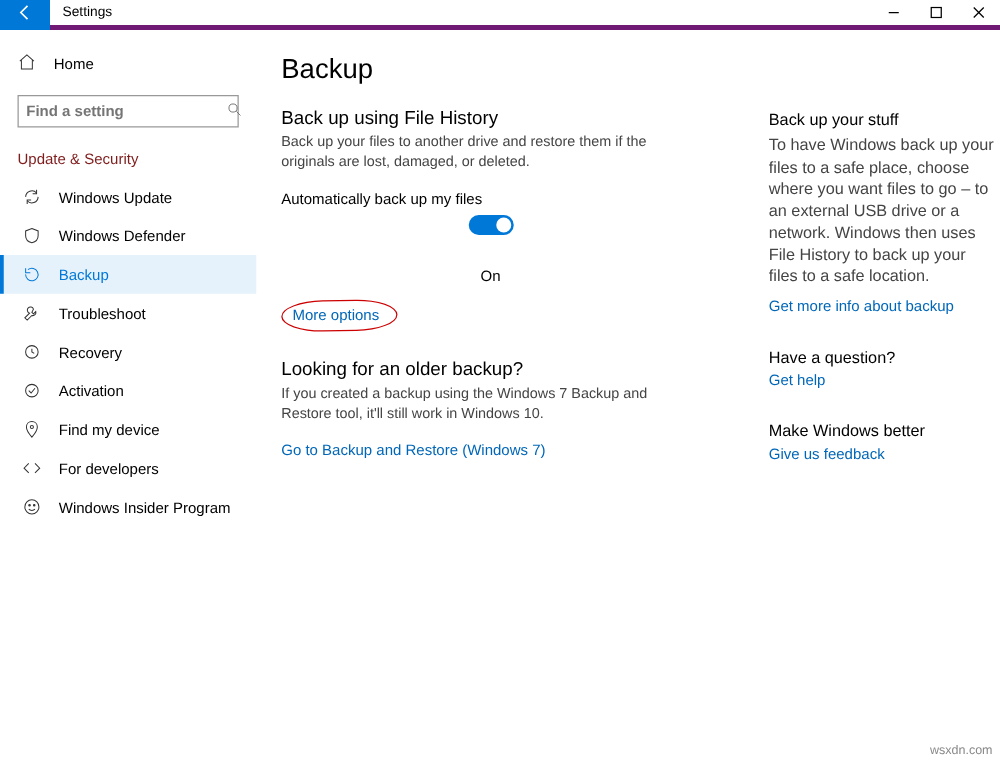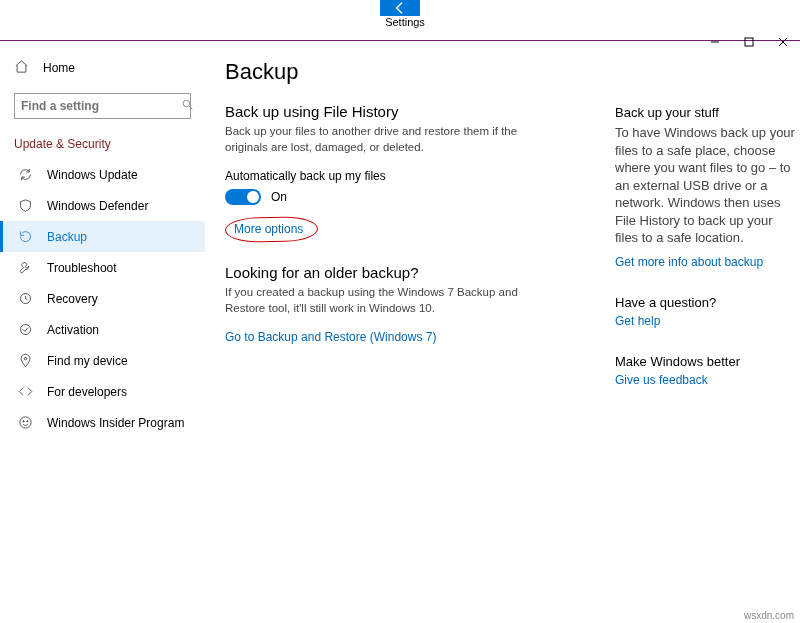--- a/index.html
+++ b/index.html
@@ -9,23 +9,22 @@
     background: #fff;
     color: #000;
     width: 800px;
     height: 623px;
     overflow: hidden;
     position: relative;
   }
   .titlebar {
     display: flex;
     align-items: center;
-    height: 41px;
-    border-bottom: 1px solid #701a75;
-    flex-direction: column;
+    height: 24px;
+    border-bottom: 4px solid #701a75;
   }
   .back-btn {
     width: 40px; height: 28px;
     background: #0078d7;
     display: flex; align-items: center; justify-content: center;
     color: #fff;
   }
   .title-text { padding-left: 10px; font-size: 11px; }
   .win-controls { margin-left: auto; display: flex; }
   .win-ctrl { width: 34px; height: 28px; display:flex; align-items:center; justify-content:center; font-size:12px; }
@@ -76,21 +75,21 @@
     flex:1;
     padding: 18px 20px 0 20px;
     display:flex;
   }
   .center-col { width: 335px; }
   .right-col { margin-left: 55px; width: 180px; padding-top: 46px; }
   h1 { font-size:22px; font-weight:400; margin-bottom:18px; }
   h2 { font-size:15px; font-weight:400; margin-bottom:4px; }
   .desc { font-size:11.5px; color:#444; line-height:1.35; margin-bottom:14px; }
   .field-label { font-size:12px; margin-bottom:6px; }
-  .toggle-row { display:flex; align-items:center; gap:10px; margin-bottom:12px; }
+  .toggle-row { display:flex; align-items:center; gap:26px; margin-bottom:12px;flex-direction:column; }
   .toggle {
     width:36px; height:16px; border-radius:8px; background:#0078d7;
     position:relative;
   }
   .toggle .knob {
     position:absolute; right:2px; top:2px; width:12px; height:12px;
     background:#fff; border-radius:50%;
   }
   .link { color:#0067b8; font-size:12px; cursor:pointer; }
   .circled {
@@ -100,21 +99,21 @@
     padding:4px 14px 5px 8px;
     transform:rotate(-1deg);
     margin-bottom:18px;
   }
   .circled span { display:inline-block; transform:rotate(1deg); }
   .section2 { margin-top:4px; }
   .right-col .h { font-size:13px; font-weight:400; margin-bottom:4px; }
   .right-col .d { font-size:13px; color:#444; line-height:1.35; margin-bottom:8px; }
   .right-col .grp { margin-bottom:26px; }
   .watermark {
-    position:absolute; bottom:2px; right:6px;
+    position:absolute; bottom:17px; right:6px;
     font-size:10px; color:#888;
   }
 </style>
 </head>
 <body>
 
 <div class="titlebar">
   <div class="back-btn">
     <svg viewBox="0 0 24 24" width="16" height="16">
         <path d="M15 4 L7 12 L15 20" stroke="#fff" stroke-width="2" fill="none"></path>

